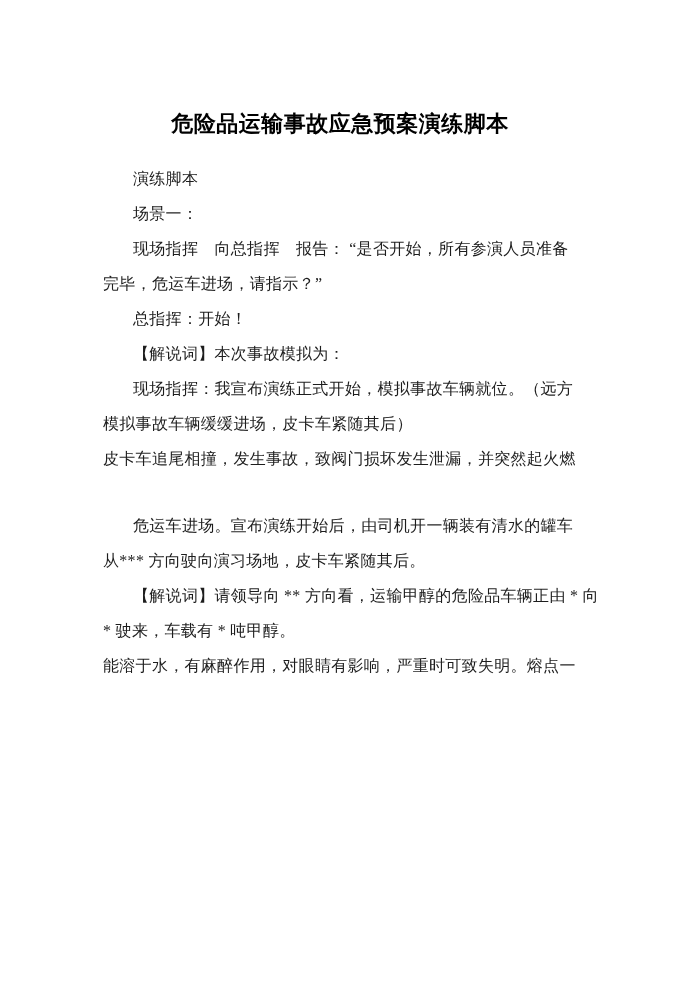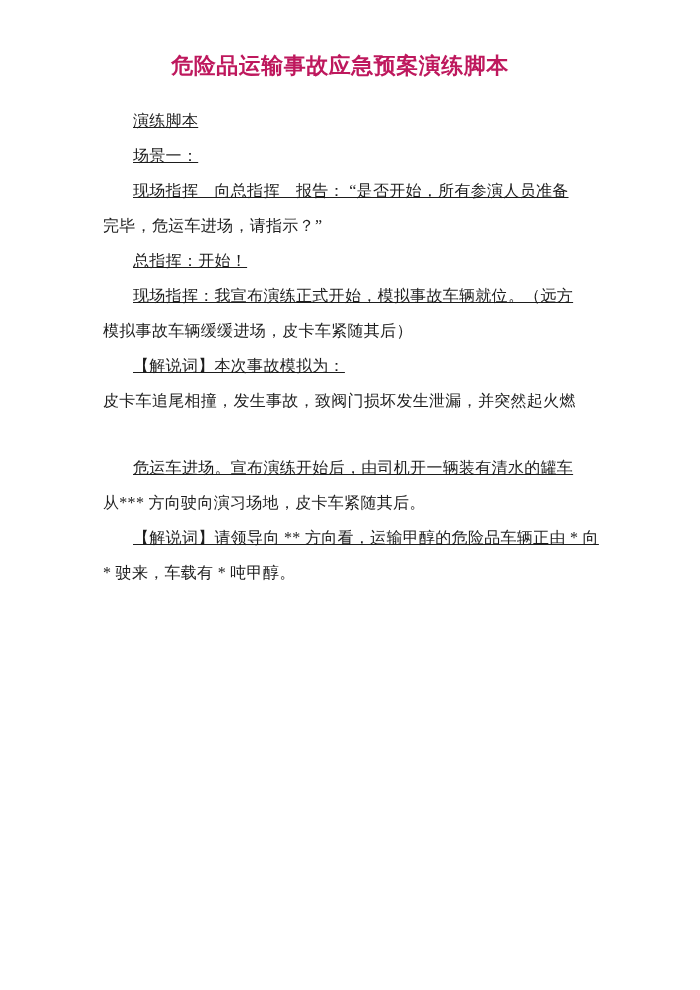--- a/index.html
+++ b/index.html
@@ -11,43 +11,43 @@
     position: relative;
     width: 700px;
     height: 990px;
     background: #ffffff;
     overflow: hidden;
     font-family: "Liberation Serif", "DejaVu Serif", serif;
     color: #1d1d1d;
   }
   .doc-title {
     margin: 0;
-    padding: 44px 20px 0 0;
+    padding: 102px 20px 0 0;
     text-align: center;
     font-size: 22px;
     font-weight: bold;
     line-height: 44px;
     letter-spacing: 0.5px;
-    color: #be185d;
+    color: #000000;
   }
   .doc-body {
     margin-top: 15px;
     padding-left: 103px;
     width: 560px;
     font-size: 16px;
     color: #1d1d1d;
   }
   .para { margin: 0; padding: 0; }
   .line {
     height: 35px;
     line-height: 35px;
     white-space: nowrap;
     letter-spacing: 0.3px;
   }
-  .line.first { padding-left: 30px; text-decoration: underline; }
+  .line.first { padding-left: 30px; }
   .spacer { height: 32px; }
 </style>
 </head>
 <body>
 
 <div class="page">
   <h1 class="doc-title">危险品运输事故应急预案演练脚本</h1>
   <div class="doc-body">
       <div class="para">
         <div class="line first">演练脚本</div>
@@ -56,34 +56,35 @@
         <div class="line first">场景一：</div>
       </div>
       <div class="para">
         <div class="line first">现场指挥　向总指挥　报告： “是否开始，所有参演人员准备</div>
         <div class="line">完毕，危运车进场，请指示？”</div>
       </div>
       <div class="para">
         <div class="line first">总指挥：开始！</div>
       </div>
       <div class="para">
+        <div class="line first">【解说词】本次事故模拟为：</div>
+      </div>
+      <div class="para">
         <div class="line first">现场指挥：我宣布演练正式开始，模拟事故车辆就位。（远方</div>
         <div class="line">模拟事故车辆缓缓进场，皮卡车紧随其后）</div>
-      </div>
-      <div class="para">
-        <div class="line first">【解说词】本次事故模拟为：</div>
       </div>
       <div class="para">
         <div class="line">皮卡车追尾相撞，发生事故，致阀门损坏发生泄漏，并突然起火燃</div>
       </div>
       <div class="spacer"></div>
       <div class="para">
         <div class="line first">危运车进场。宣布演练开始后，由司机开一辆装有清水的罐车</div>
         <div class="line">从*** 方向驶向演习场地，皮卡车紧随其后。</div>
       </div>
       <div class="para">
         <div class="line first">【解说词】请领导向 ** 方向看，运输甲醇的危险品车辆正由 * 向</div>
         <div class="line">* 驶来，车载有 * 吨甲醇。</div>
       </div>
       <div class="para">
+        <div class="line">能溶于水，有麻醉作用，对眼睛有影响，严重时可致失明。熔点一</div>
       </div>
     </div>
 </div>
 
 </body></html>

